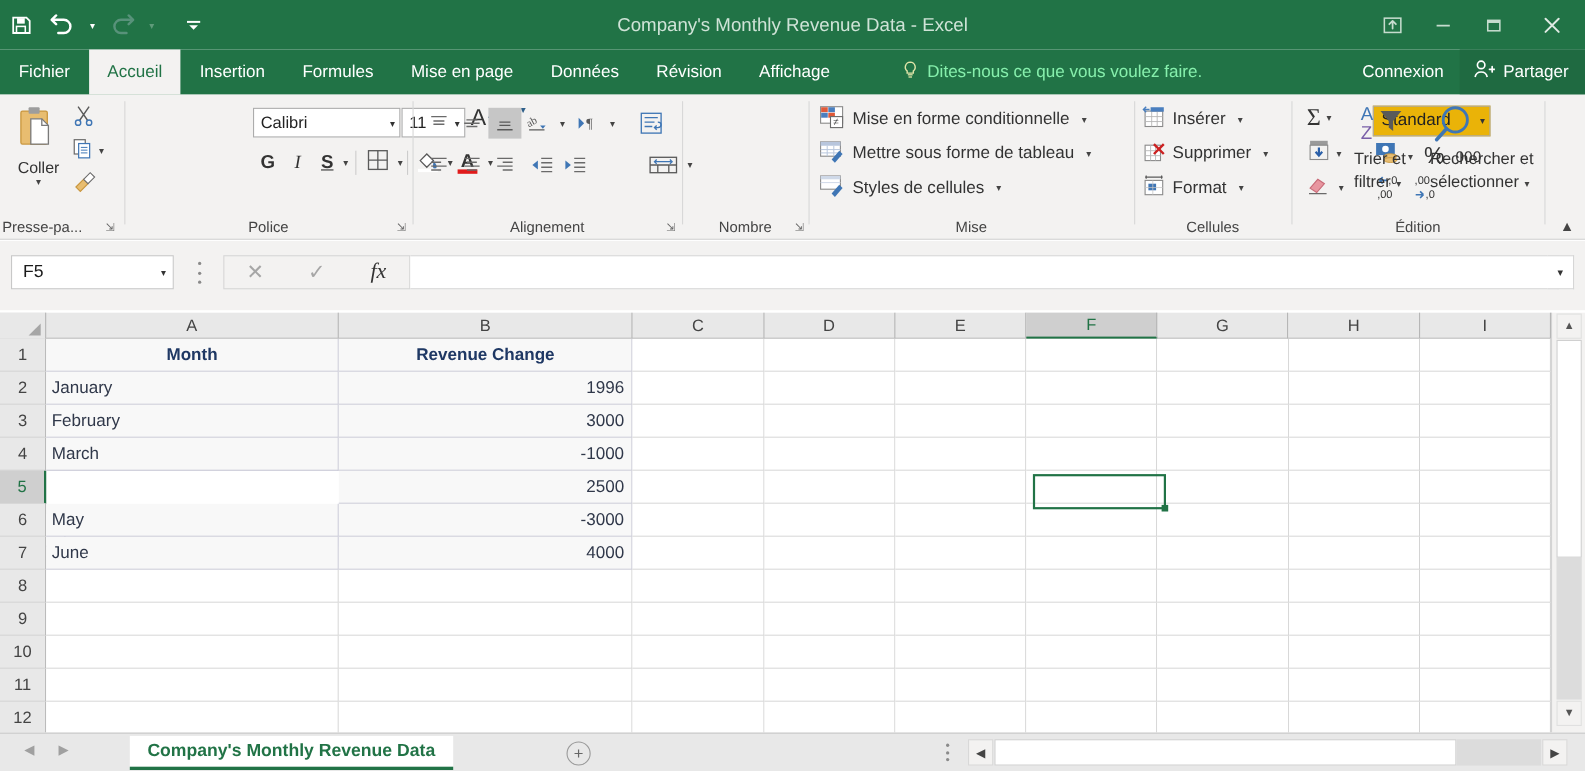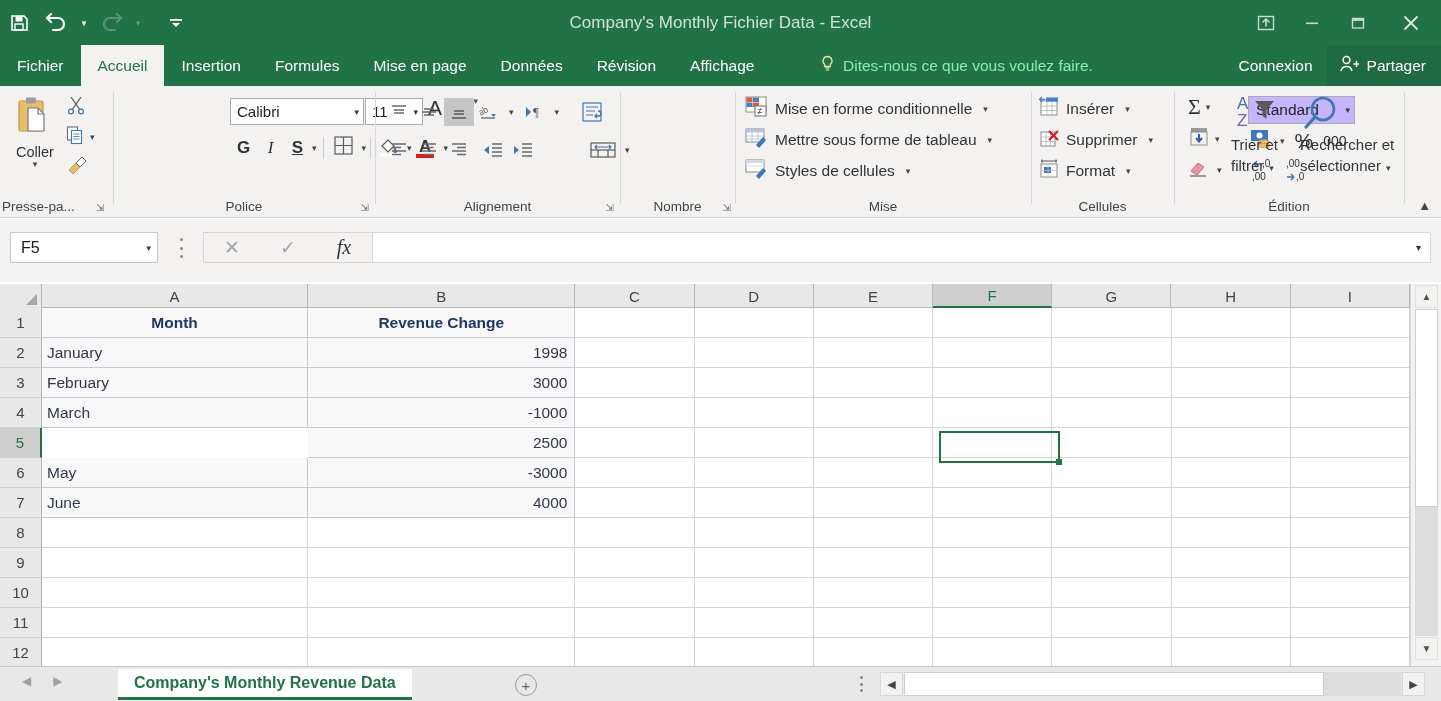--- a/index.html
+++ b/index.html
@@ -116,21 +116,21 @@
   .vsep { width: 1px; height: 22px; background: #cccccc; margin: 0 6px; }
 
   
   .alnrow { position: absolute; display: flex; align-items: center; }
   .abtn { width: 30px; height: 28px; display: flex; align-items: center; justify-content: center; }
   .abtn.on { background: #c6c6c6; }
 
   
   .numfmt {
     position: absolute; left: 628px; top: 10px; width: 107px; height: 28px;
-    background: #c4b5fd; border: 1px solid #acacac;
+    background: #eab308; border: 1px solid #acacac;
     display: flex; align-items: center; padding: 0 4px 0 7px; font-size: 15.5px; color: #222;
   }
   .numrow2 { position: absolute; left: 630px; top: 42px; display: flex; align-items: center; }
   .numrow3 { position: absolute; left: 630px; top: 72px; display: flex; align-items: flex-start; }
 
   
   .styrow { position: absolute; display: flex; align-items: center; gap: 6px; height: 30px; }
   .styrow .t { font-size: 15.5px; color: #333; white-space: nowrap; }
 
   
@@ -306,21 +306,21 @@
         </svg>
     </div>
     <div class="qat-caret dim">▾</div>
     <div class="qat-caret" style="margin-left:22px;font-size:12px;">
       <svg width="16" height="12" viewBox="0 0 16 12">
           <rect x="2" y="2" width="12" height="1.8" fill="#fff"></rect>
           <path d="M4 6 L8 10 L12 6" fill="#fff"></path>
         </svg>
     </div>
   </div>
-  <div class="win-title">Company's Monthly Fichier Data - Excel</div>
+  <div class="win-title">Company's Monthly Revenue Data - Excel</div>
   <div class="wctrls">
     <div class="wbtn">
       <svg width="20" height="20" viewBox="0 0 20 20">
           <rect x="2.5" y="3.5" width="15" height="13" fill="none" stroke="#c6dcce" stroke-width="1.4"></rect>
           <path d="M10 13 V6 M7 9 L10 6 L13 9" fill="none" stroke="#c6dcce" stroke-width="1.6" stroke-linecap="round" stroke-linejoin="round"></path>
         </svg>
     </div>
     <div class="wbtn">
       <svg width="18" height="18" viewBox="0 0 18 18">
           <rect x="3" y="8.5" width="12" height="1.6" fill="#c6dcce"></rect>
@@ -798,21 +798,21 @@
       <div class="cell" style="width:120px;"></div>
       <div class="cell" style="width:120px;"></div>
       <div class="cell" style="width:120px;"></div>
       <div class="cell" style="width:120px;"></div>
       <div class="cell" style="width:120px;"></div>
       <div class="cell" style="width:120px;"></div>
     </div>
 
     <div class="grow">
       <div class="cell filled lefttxt" style="width:268px;">January</div>
-      <div class="cell filled num" style="width:269px;">1998</div>
+      <div class="cell filled num" style="width:269px;">1996</div>
       <div class="cell" style="width:120px;"></div>
       <div class="cell" style="width:120px;"></div>
       <div class="cell" style="width:120px;"></div>
       <div class="cell" style="width:120px;"></div>
       <div class="cell" style="width:120px;"></div>
       <div class="cell" style="width:120px;"></div>
       <div class="cell" style="width:120px;"></div>
     </div>
 
     <div class="grow">

